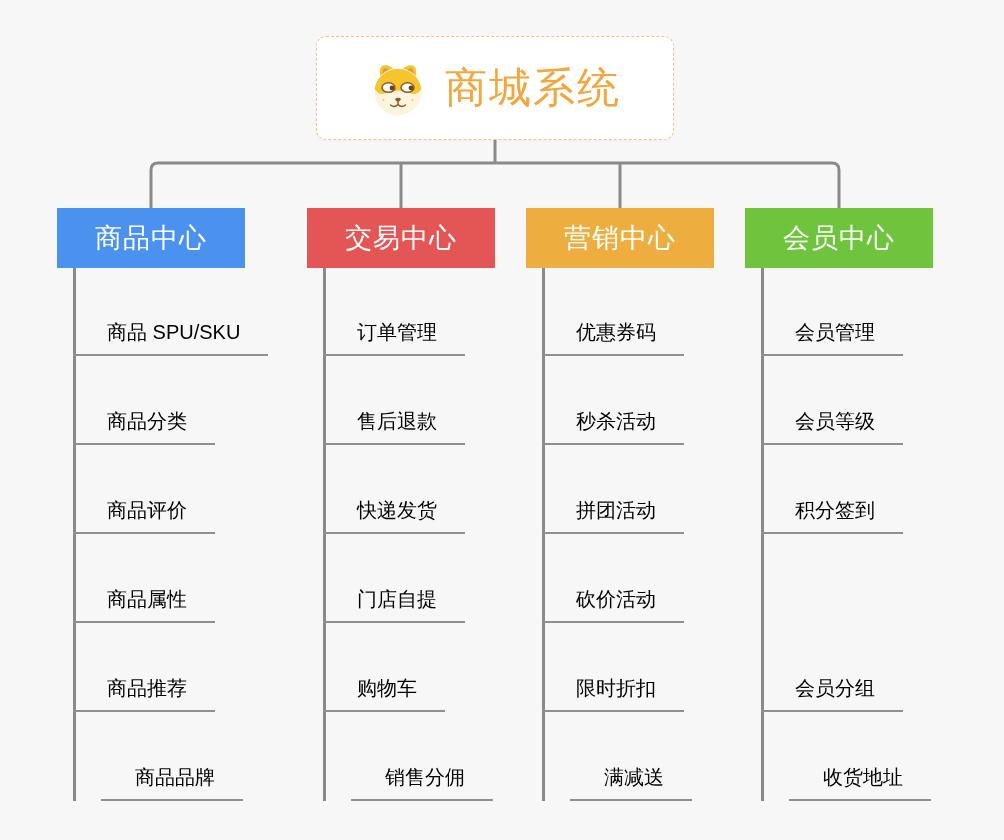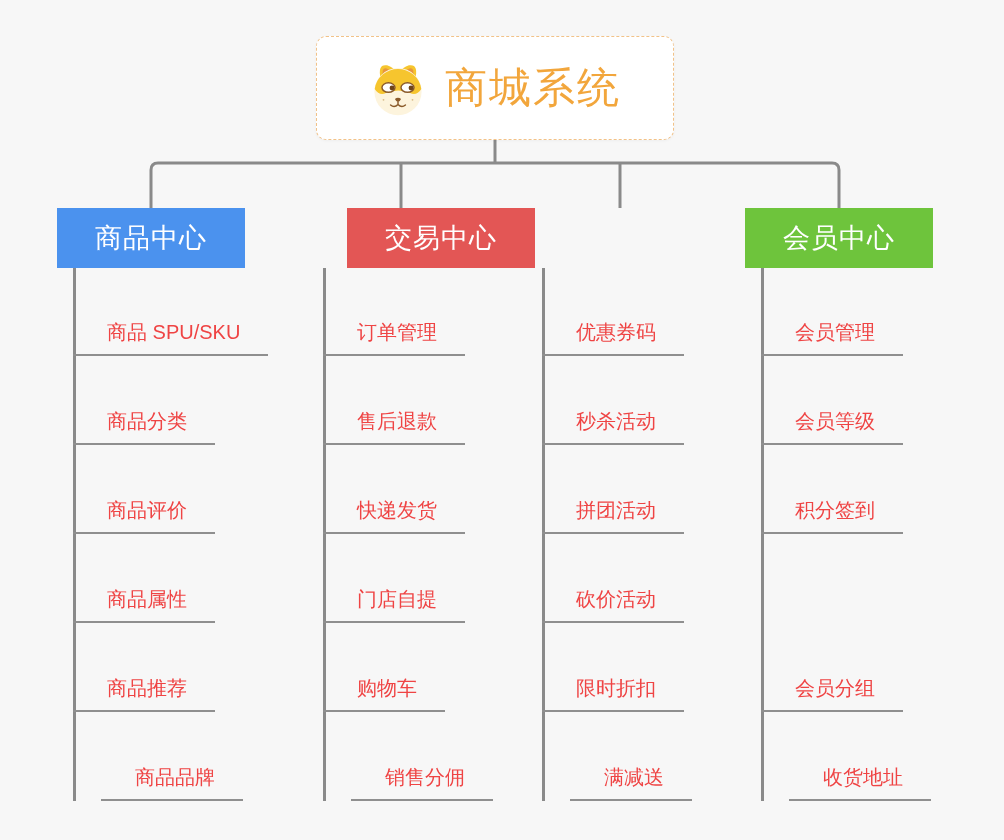--- a/index.html
+++ b/index.html
@@ -33,37 +33,37 @@
 
   
   .branch-node {
     position:absolute; top:208px; width:188px; height:60px;
     border-radius:0;
     display:flex; align-items:center; justify-content:center;
     color:#ffffff; font-size:27px; letter-spacing:1px;
     cursor:pointer;
   }
   .branch-0 { left:57px;  }
-  .branch-1 { left:307px;margin-left:40px; }
+  .branch-1 { left:307px; }
   .branch-2 { left:526px; }
   .branch-3 { left:745px; }
 
   
   .leaf-col { position:absolute; top:268px; width:230px; height:535px; }
   .col-0 { left:73px;  }
   .col-1 { left:323px; }
   .col-2 { left:542px; }
   .col-3 { left:761px; }
   .trunk-line {
     position:absolute; left:0; top:0; width:3px; height:533px;
     background:#8a8a8a;
   }
   .leaf {
     position:absolute; left:0;
-    font-size:20px; line-height:26px; color:#ef4444;
+    font-size:20px; line-height:26px; color:#000000;
     padding:0 28px 9px 34px;
     border-bottom:2px solid #8f8f8f;
     white-space:nowrap;
     cursor:pointer;
     background:transparent;
   }
   .leaf-r0 { top:51px;  }
   .leaf-r1 { top:140px; }
   .leaf-r2 { top:229px; }
   .leaf-r3 { top:318px; }
@@ -103,20 +103,23 @@
     </svg>
     <span class="root-title">商城系统</span>
   </div>
 
   <div class="branch-node branch-0" style="background-color: rgb(75, 146, 238);">
     <span>商品中心</span>
   </div>
   <div class="branch-node branch-1" style="background-color: rgb(227, 86, 85);">
     <span>交易中心</span>
   </div>
+  <div class="branch-node branch-2" style="background-color: rgb(238, 174, 63);">
+    <span>营销中心</span>
+  </div>
   <div class="branch-node branch-3" style="background-color: rgb(110, 196, 60);">
     <span>会员中心</span>
   </div>
 
   <div class="leaf-col col-0">
     <div class="trunk-line"></div>
     <div class="leaf leaf-r0">商品 SPU/SKU</div>
     <div class="leaf leaf-r1">商品分类</div>
     <div class="leaf leaf-r2">商品评价</div>
     <div class="leaf leaf-r3">商品属性</div>

